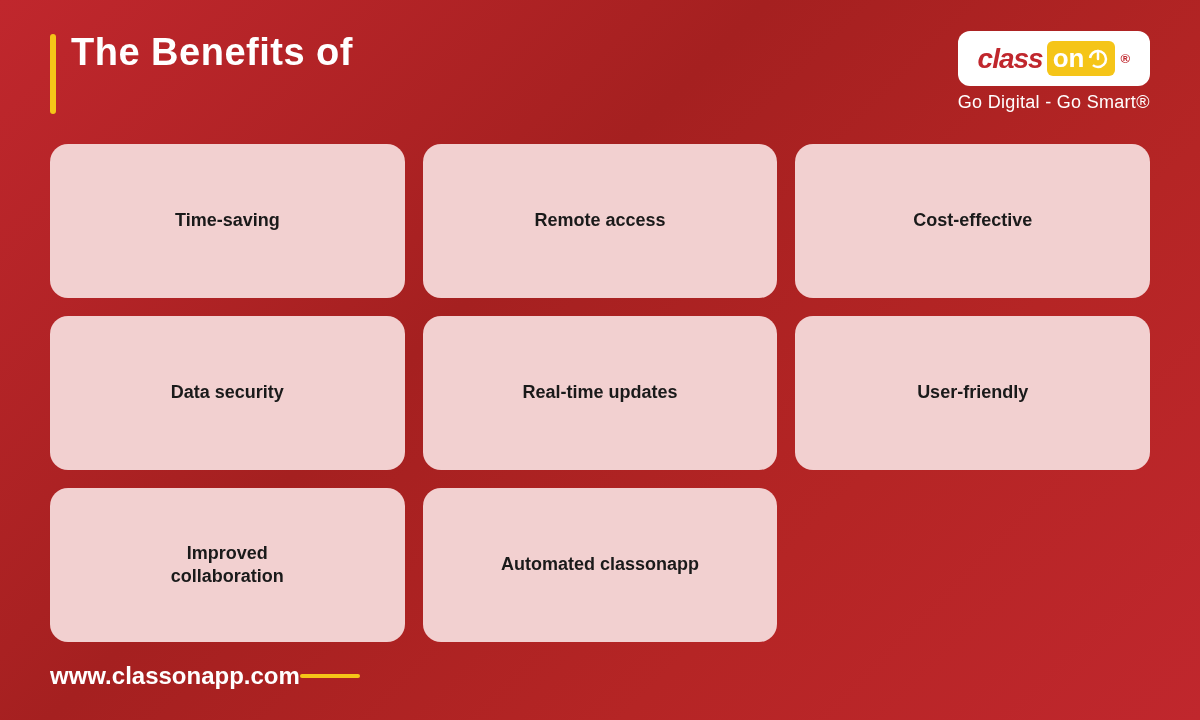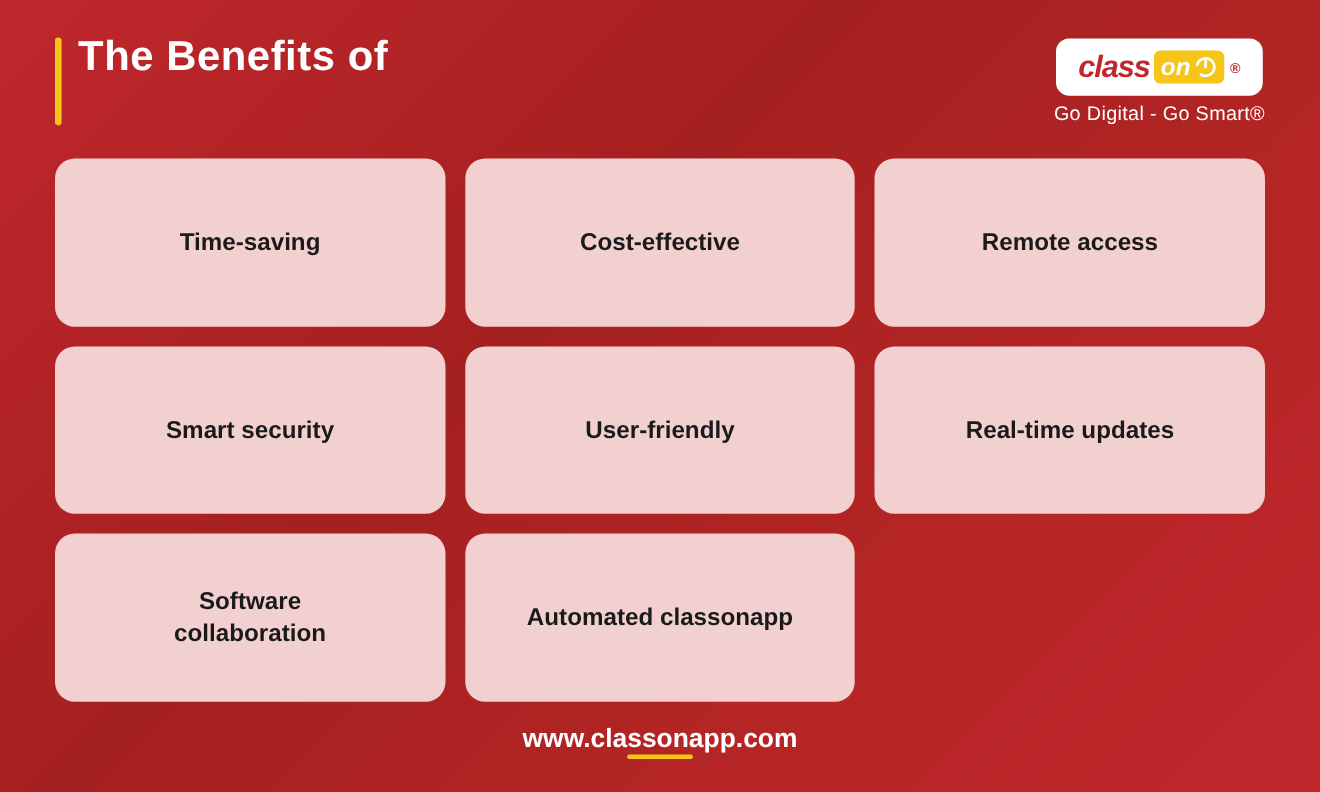--- a/index.html
+++ b/index.html
@@ -23,21 +23,21 @@
       position: relative;
       display: flex;
       flex-direction: column;
       padding: 30px 50px 20px 50px;
     }
 
     
     .header {
       display: flex;
       justify-content: space-between;
-      align-items: flex-end;
+      align-items: center;
       margin-bottom: 30px;
     }
 
     .header-left {
       display: flex;
       align-items: flex-start;
       gap: 15px;
     }
 
     .yellow-bar {
@@ -88,24 +88,23 @@
 
     .logo-on-badge {
       background-color: #f5c518;
       border-radius: 6px;
       padding: 2px 6px;
       display: flex;
       align-items: center;
     }
 
     .logo-on-text {
-      font-size: 22px;
+      font-size: 26px;
       font-weight: 900;
       color: #ffffff;
-      font-style: italic;
     }
 
     .logo-tagline {
       font-size: 18px;
       color: #ffffff;
       margin-top: 6px;
       letter-spacing: 0.3px;
     }
 
     
@@ -122,30 +121,30 @@
       background-color: #f2d0d0;
       border-radius: 18px;
       display: flex;
       align-items: center;
       justify-content: center;
       padding: 20px;
       text-align: center;
     }
 
     .benefit-label {
-      font-size: 22px;
+      font-size: 18px;
       font-weight: 700;
       color: #1a1a1a;
       line-height: 1.3;
     }
 
     
     .footer {
       display: flex;
-      flex-direction: column;
+      flex-direction: row;
       align-items: center;
       gap: 0;
       padding-bottom: 10px;
     }
 
     .footer-url {
       font-size: 24px;
       font-weight: 700;
       color: #ffffff;
     }
@@ -193,38 +192,38 @@
       <span class="logo-tagline">Go Digital - Go Smart®</span>
     </div>
   </div>
 
   <div class="benefits-grid">
 
     <div class="benefit-card">
       <span class="benefit-label">Time-saving</span>
     </div>
     <div class="benefit-card">
+      <span class="benefit-label">Remote access</span>
+    </div>
+    <div class="benefit-card">
       <span class="benefit-label">Cost-effective</span>
     </div>
-    <div class="benefit-card">
-      <span class="benefit-label">Remote access</span>
-    </div>
-
-    <div class="benefit-card">
-      <span class="benefit-label">Smart security</span>
-    </div>
+
+    <div class="benefit-card">
+      <span class="benefit-label">Data security</span>
+    </div>
+    <div class="benefit-card">
+      <span class="benefit-label">Real-time updates</span>
+    </div>
+
     <div class="benefit-card">
       <span class="benefit-label">User-friendly</span>
     </div>
-
-    <div class="benefit-card">
-      <span class="benefit-label">Real-time updates</span>
-    </div>
-    <div class="benefit-card">
-      <span class="benefit-label" style="white-space: pre-line;">Software
+    <div class="benefit-card">
+      <span class="benefit-label" style="white-space: pre-line;">Improved
 collaboration</span>
     </div>
     <div class="benefit-card">
       <span class="benefit-label">Automated classonapp</span>
     </div>
   </div>
 
   <div class="footer">
     <span class="footer-url">www.classonapp.com</span>
     <div class="footer-underline"></div>

